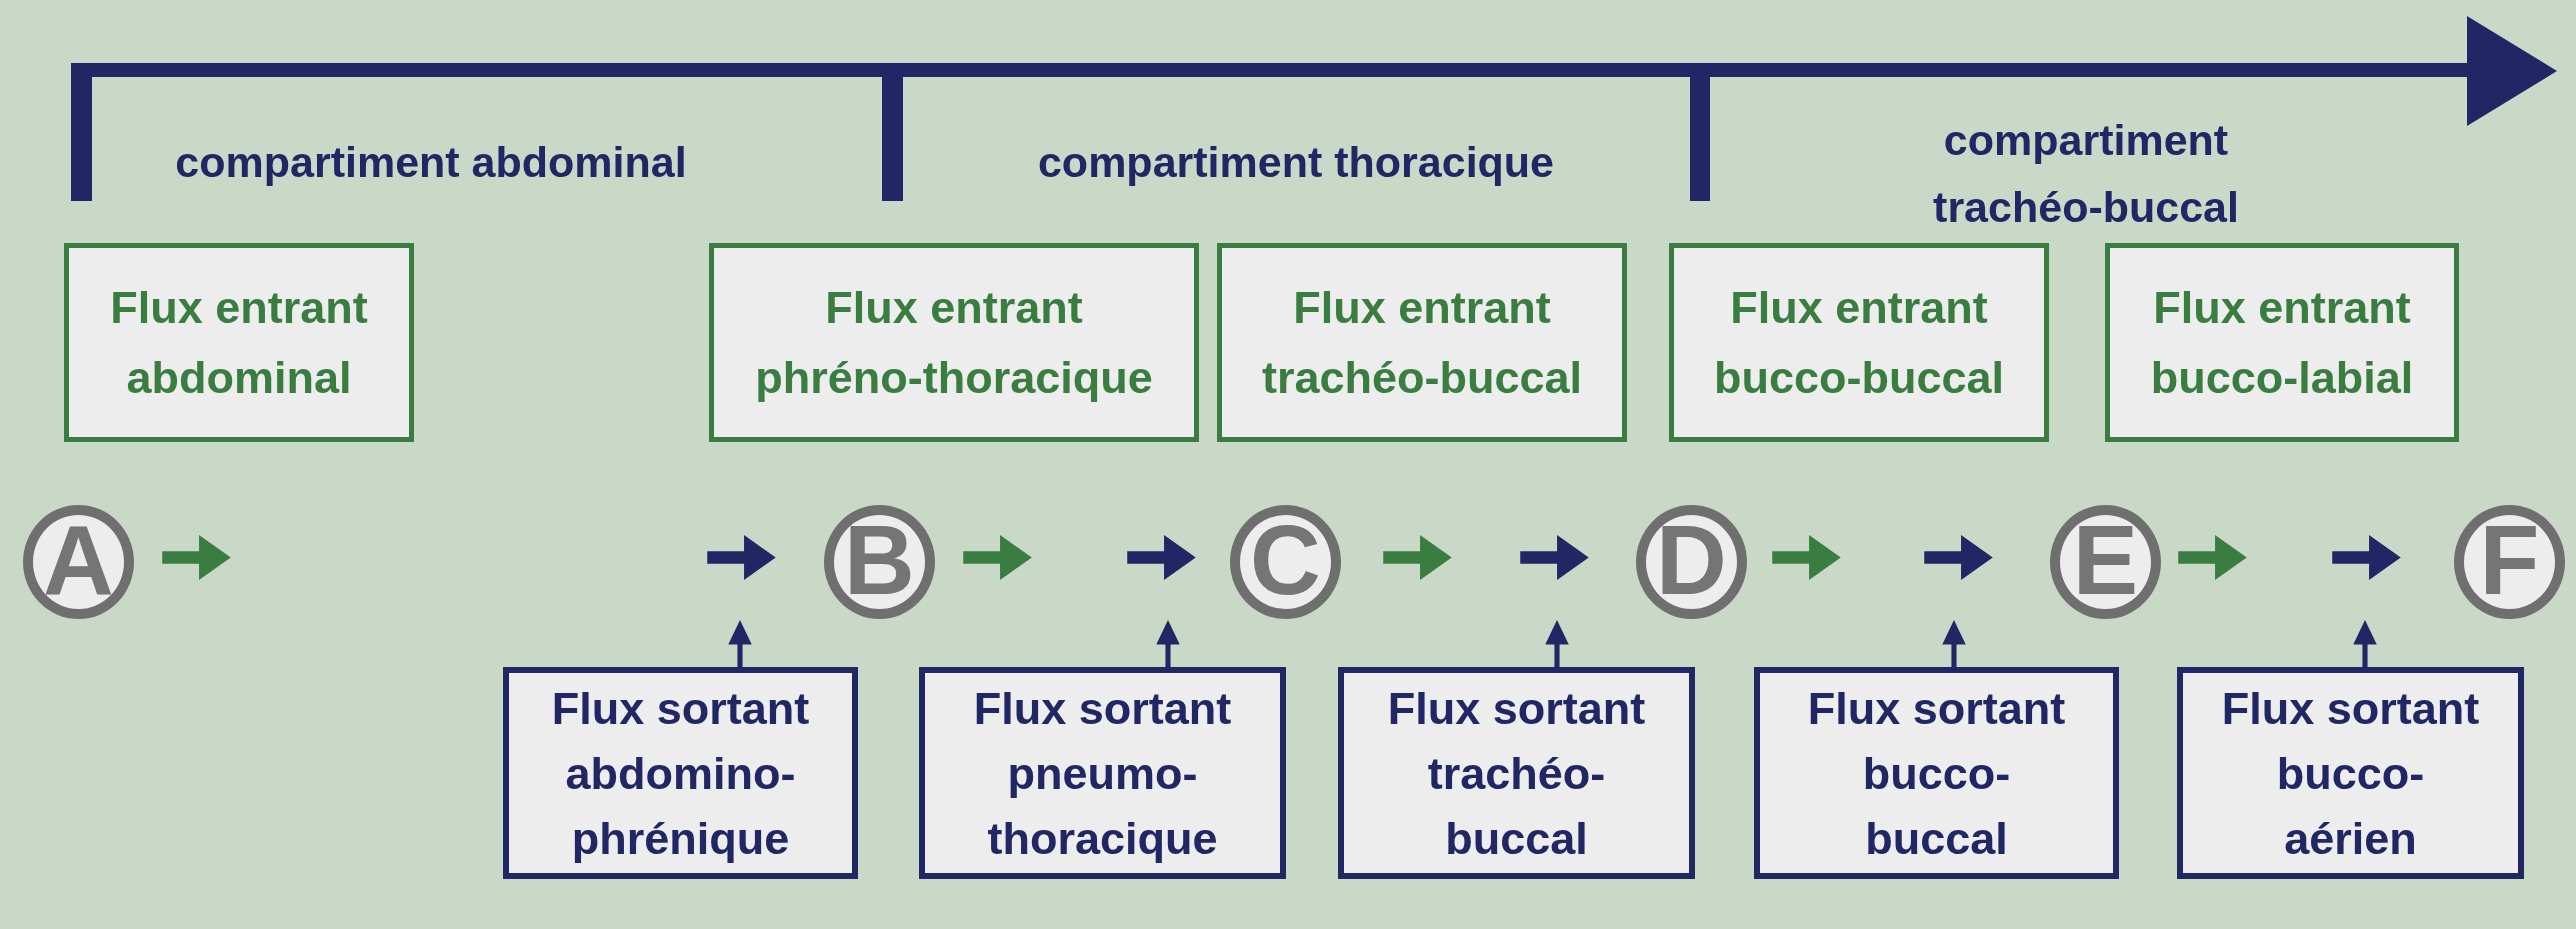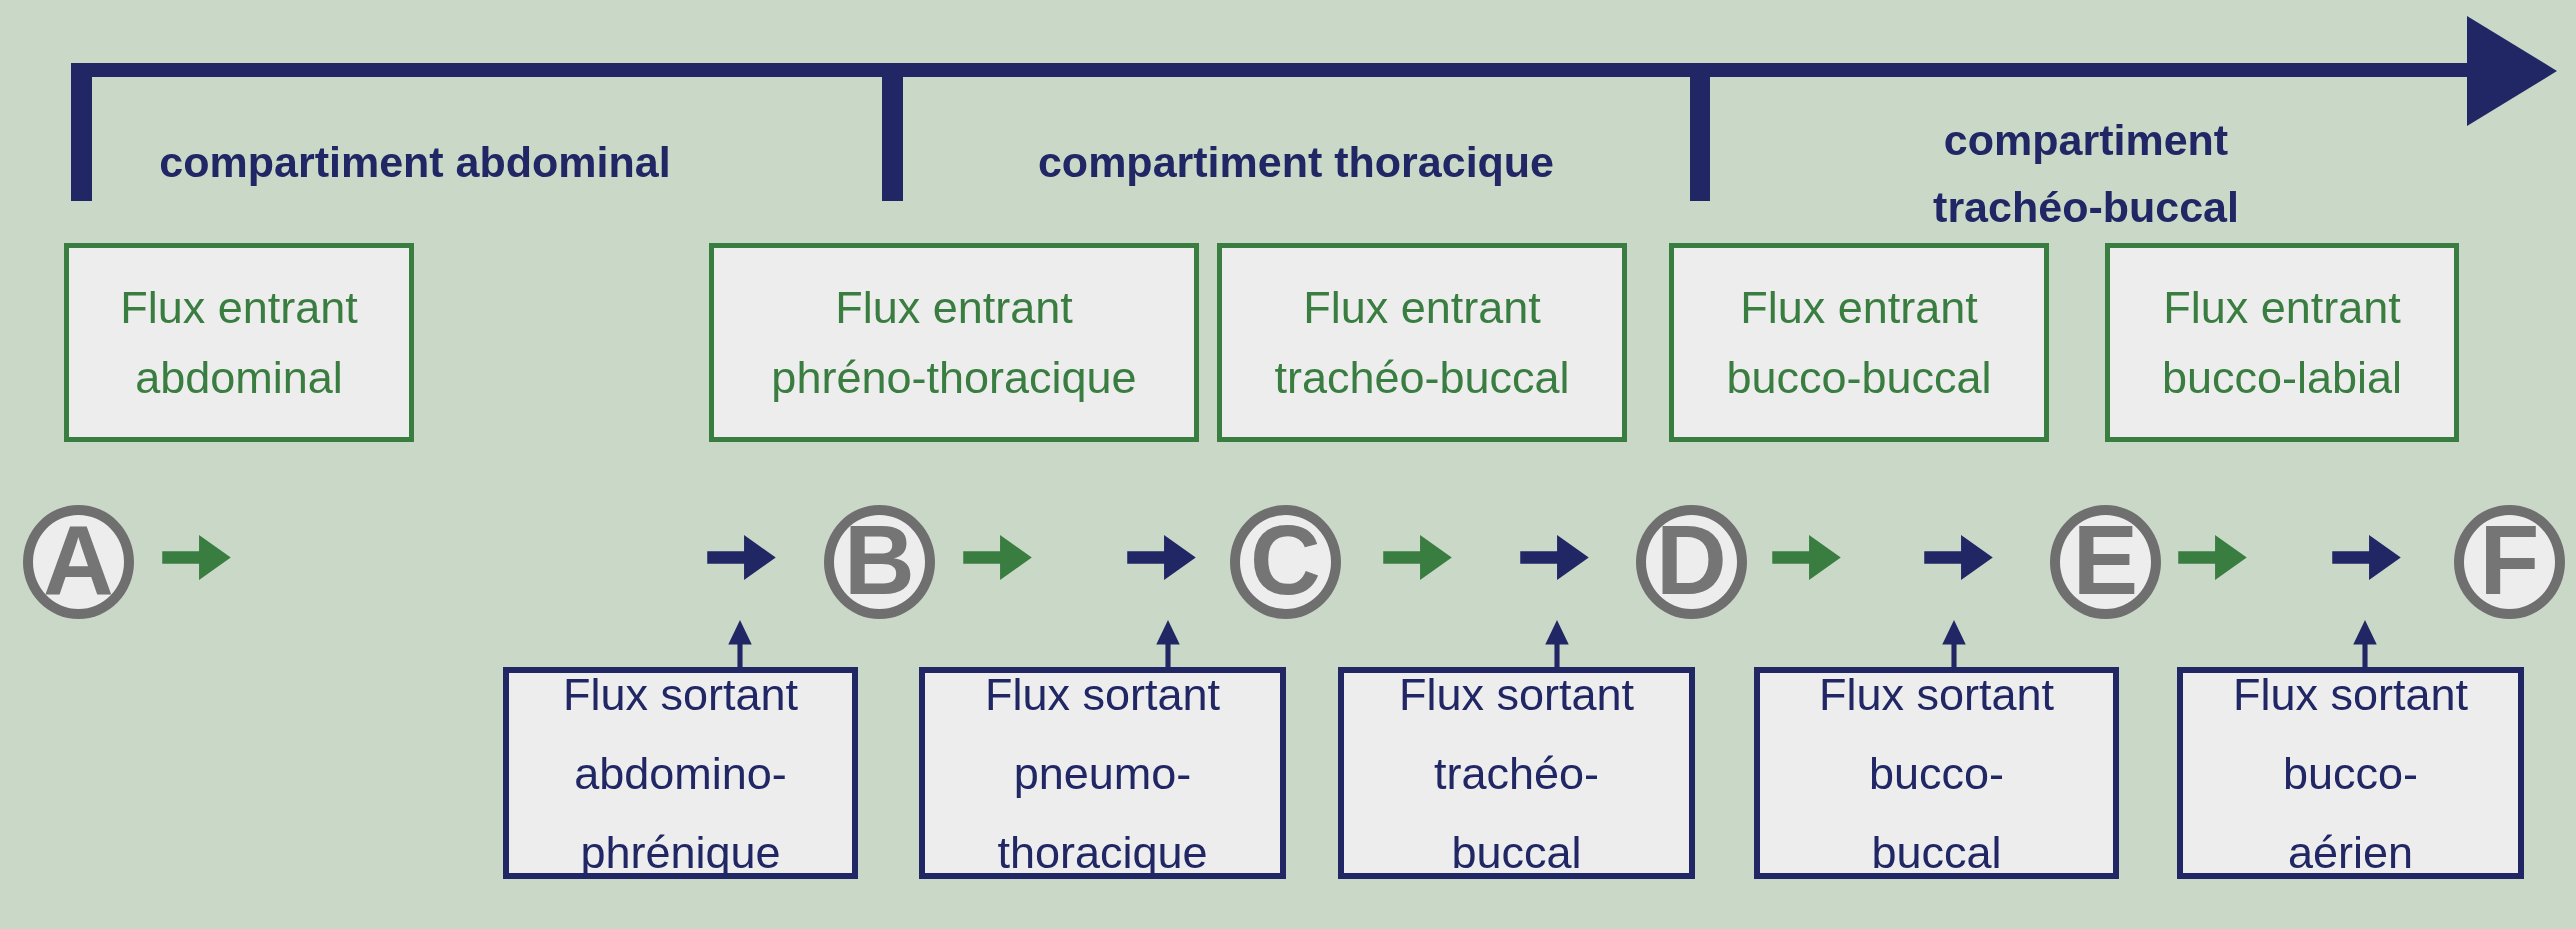--- a/index.html
+++ b/index.html
@@ -38,33 +38,33 @@
   }
   .box{
     position:absolute;
     box-sizing:border-box;
     display:flex;
     align-items:center;
     justify-content:center;
     text-align:center;
     white-space:pre-line;
     background:var(--box-fill);
-    font-weight:normal;
+    font-weight:bold;
   }
   .inflow{
     top:243px;height:199px;
     border:5.7px solid var(--green);
     color:var(--green);
     font-size:45px;line-height:70px;
   }
   .outflow{
     top:667px;height:212px;
     border:6.2px solid var(--navy);
     color:var(--navy);
-    font-size:45px;line-height:79px;
+    font-size:45px;line-height:65px;
   }
   .node{
     position:absolute;
     top:505px;
     width:91px;height:91px;
     border:10.8px solid var(--circle-gray);
     border-radius:50%;
     background:var(--box-fill);
     color:var(--letter-gray);
     font-size:98px;
@@ -84,21 +84,21 @@
 <body>
 
 <div class="canvas">
 
   <div class="tl-bar" style="left:71px;top:63px;width:2398px;height:14.4px;"></div>
   <div class="tl-head" style="left:2467px;top:15.5px;"></div>
   <div class="tl-bar" style="left:71px;top:63px;width:20.6px;height:138px;"></div>
   <div class="tl-bar" style="left:882px;top:63px;width:20.6px;height:138px;"></div>
   <div class="tl-bar" style="left:1690px;top:63px;width:19.6px;height:138px;"></div>
 
-  <div class="comp-label" style="left:77px;top:129px;width:676px;">compartiment abdominal</div>
+  <div class="comp-label" style="left:93px;top:129px;width:676px;">compartiment abdominal</div>
   <div class="comp-label" style="left:902px;top:129px;width:788px;">compartiment thoracique</div>
   <div class="comp-label" style="left:1705px;top:107px;width:762px;">compartiment
 trachéo-buccal</div>
 
   <div class="box inflow" style="left:64px;width:350px;">Flux entrant
 abdominal</div>
   <div class="box inflow" style="left:709px;width:490px;">Flux entrant
 phréno-thoracique</div>
   <div class="box inflow" style="left:1217px;width:410px;">Flux entrant
 trachéo-buccal</div>

